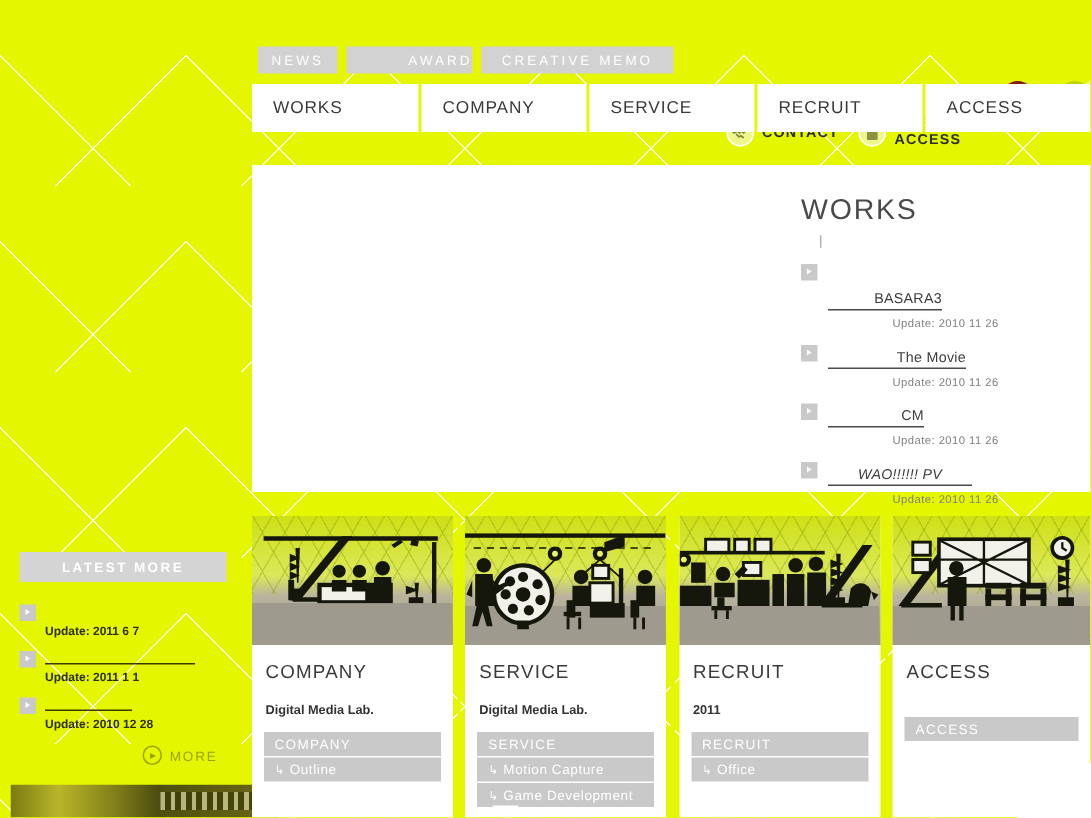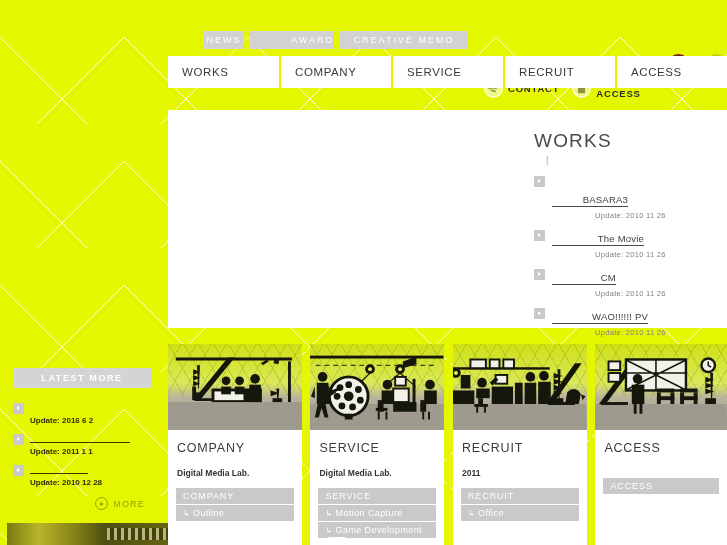--- a/index.html
+++ b/index.html
@@ -33,21 +33,21 @@
     display: flex; align-items: center; gap: 6px;
   }
   .util-tab {
     background: #d2d2d2; color: #fff;
     font-size: 9px; letter-spacing: 2px;
     padding: 4px 0 4px 0;
     text-align: center;
     font-weight: 500;
     cursor: pointer;
   }
-  .util-tab.news { width: 40px; margin-left: 32px; }
+  .util-tab.news { width: 53px; }
   .util-tab.award { width: 84px; text-align: right; }
   .util-tab.memo { width: 128px; }
 
   #util-right {
     position: absolute; left: 484px; top: 29px;
     display: flex; align-items: center; gap: 5px;
   }
   .util-link {
     display: flex; align-items: center; gap: 5px;
     font-size: 9.5px; letter-spacing: .8px; color: #2b2b2b;
@@ -120,21 +120,21 @@
   }
   .work-body { flex: 1; }
   .work-link {
     font-size: 9.5px; color: #3d3d3d; border-bottom: 1px solid #4a4a4a;
     display: inline-block; text-align: right; cursor: pointer;
     letter-spacing: .2px; padding-bottom: 1px;
   }
   .work-link.w1 { min-width: 76px; margin-top: 20px; }
   .work-link.w2 { min-width: 92px; }
   .work-link.w3 { min-width: 64px; }
-  .work-link.w4 { min-width: 96px; text-align: right; }
+  .work-link.w4 { min-width: 96px; text-align: center; font-style: italic; }
   .work-date {
     font-size: 7.5px; color: #808080; margin-top: 4px; letter-spacing: .3px; padding-left: 43px;
   }
   .more-row {
     display: flex; align-items: center; justify-content: flex-end;
     gap: 5px; margin-top: 13px; cursor: pointer;
   }
   .more-circle {
     width: 13px; height: 13px; border-radius: 50%;
     border: 1px solid #b4b4b4; position: relative;
@@ -341,21 +341,21 @@
   </div>
 
   <div id="latest-news">
     <div id="ln-header">LATEST MORE</div>
     <div id="ln-body">
 
       <div class="news-item">
         <div class="bullet-sq"></div>
         <div class="news-body">
           <span class="news-link n1"></span>
-          <div class="news-date">Update: 2016 6 2</div>
+          <div class="news-date">Update: 2011 6 7</div>
         </div>
       </div>
 
       <div class="news-item">
         <div class="bullet-sq"></div>
         <div class="news-body">
           <span class="news-link n2"></span>
           <div class="news-date">Update: 2011 1 1</div>
         </div>
       </div>

